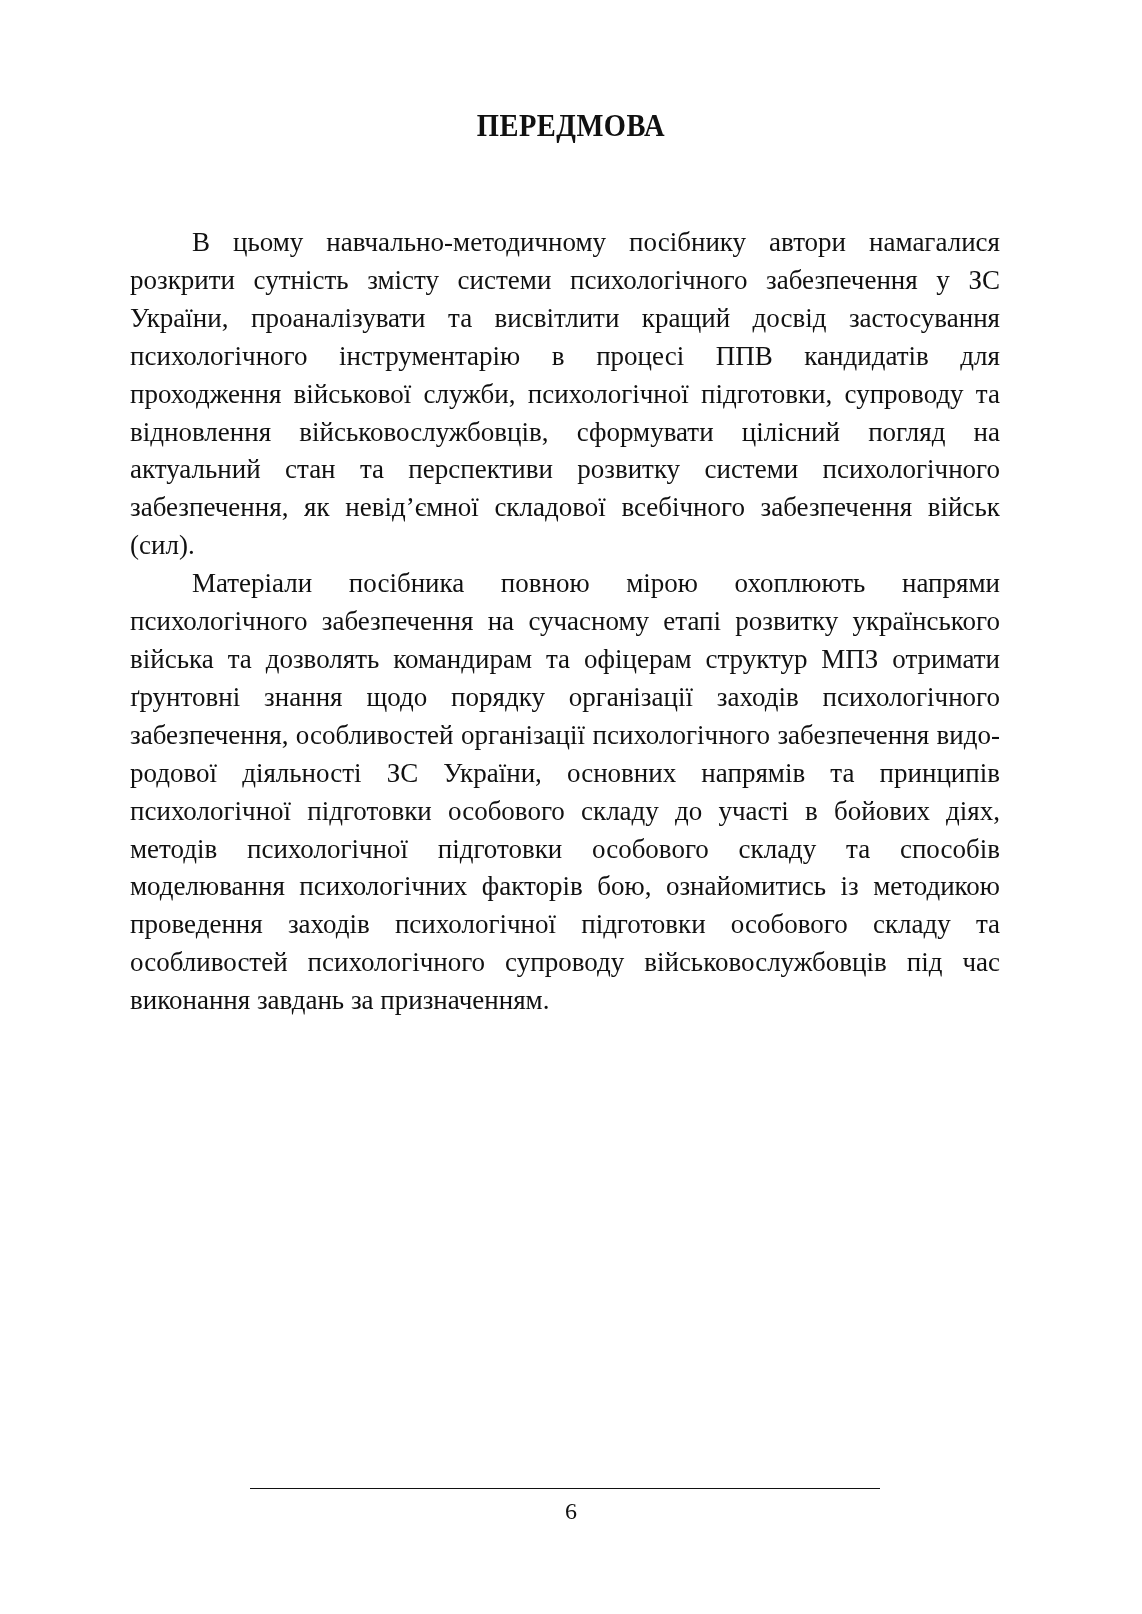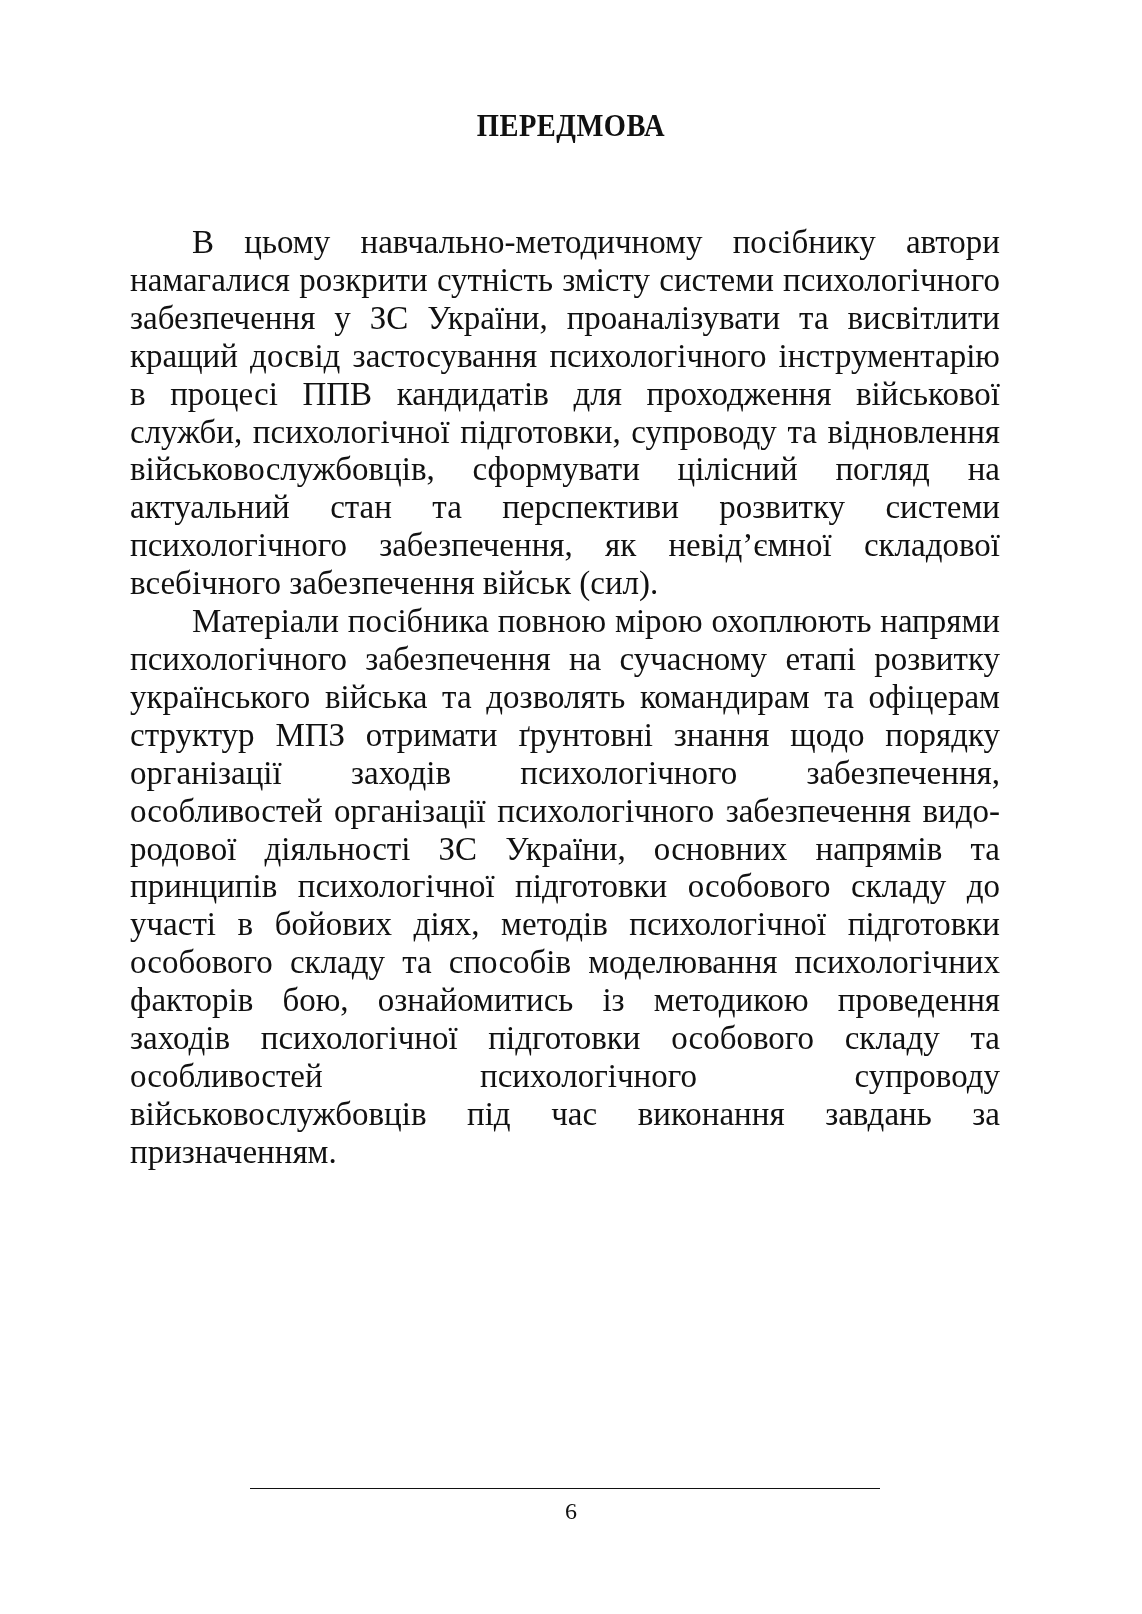--- a/index.html
+++ b/index.html
@@ -25,21 +25,21 @@
       font-size: 31px;
       letter-spacing: 0.5px;
       transform: scaleX(0.92);
       transform-origin: center;
     }
     .body-text {
       position: absolute;
       top: 224px;
       left: 130px;
       width: 870px;
-      font-size: 33px;
+      font-size: 27px;
       line-height: 37.9px;
       text-align: justify;
     }
     .paragraph {
       margin: 0;
       text-indent: 62px;
       text-align: justify;
       text-align-last: left;
     }
     .footer-rule {

